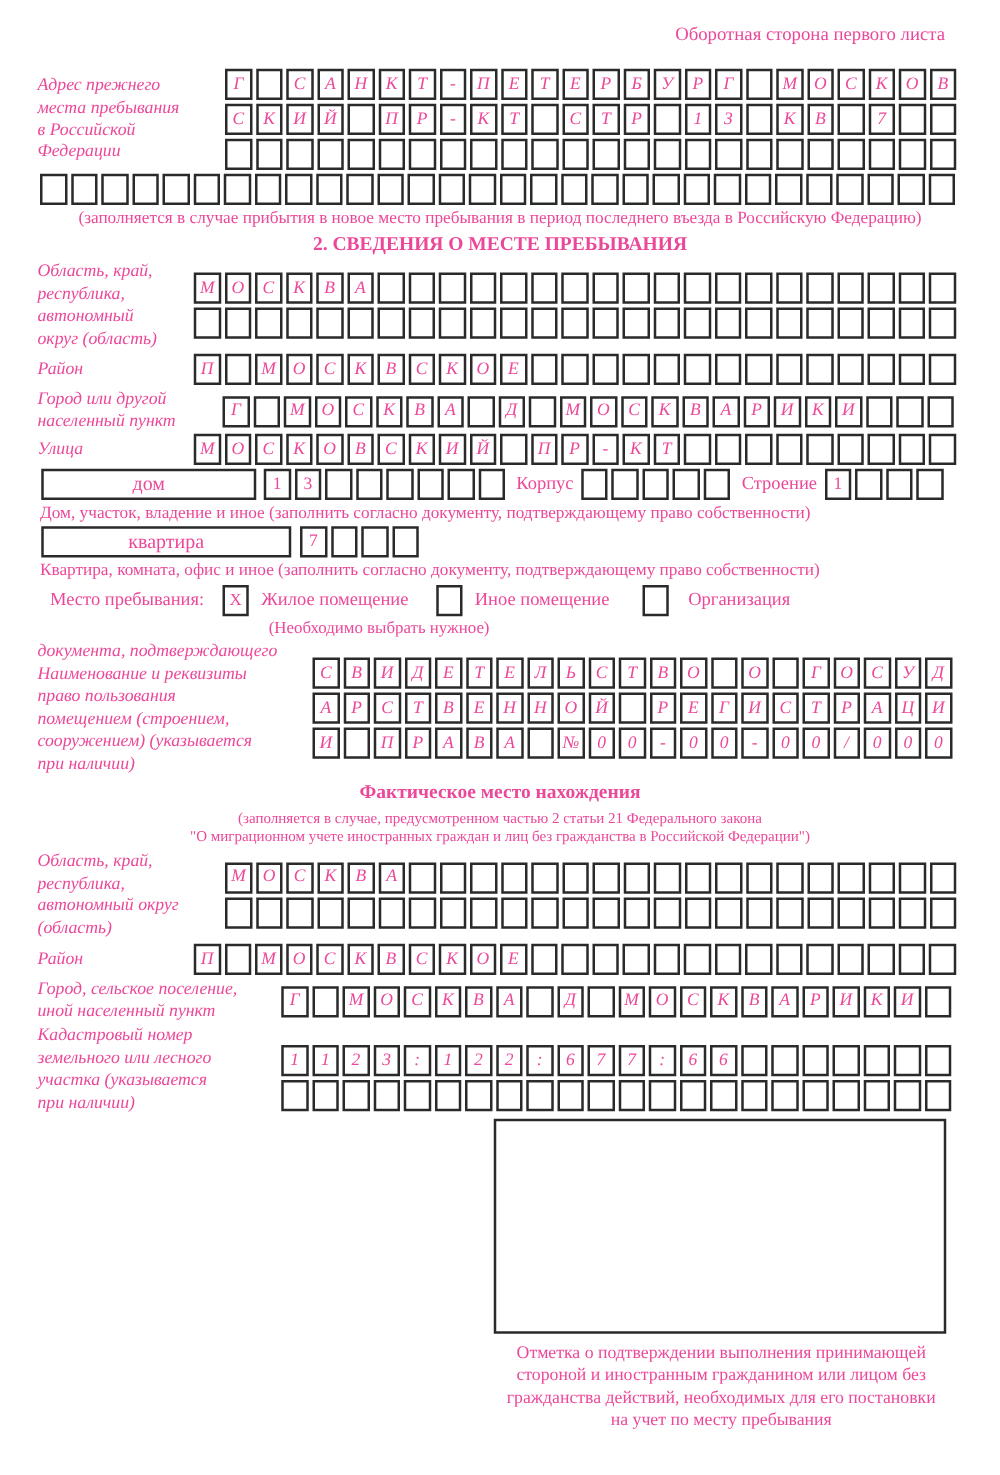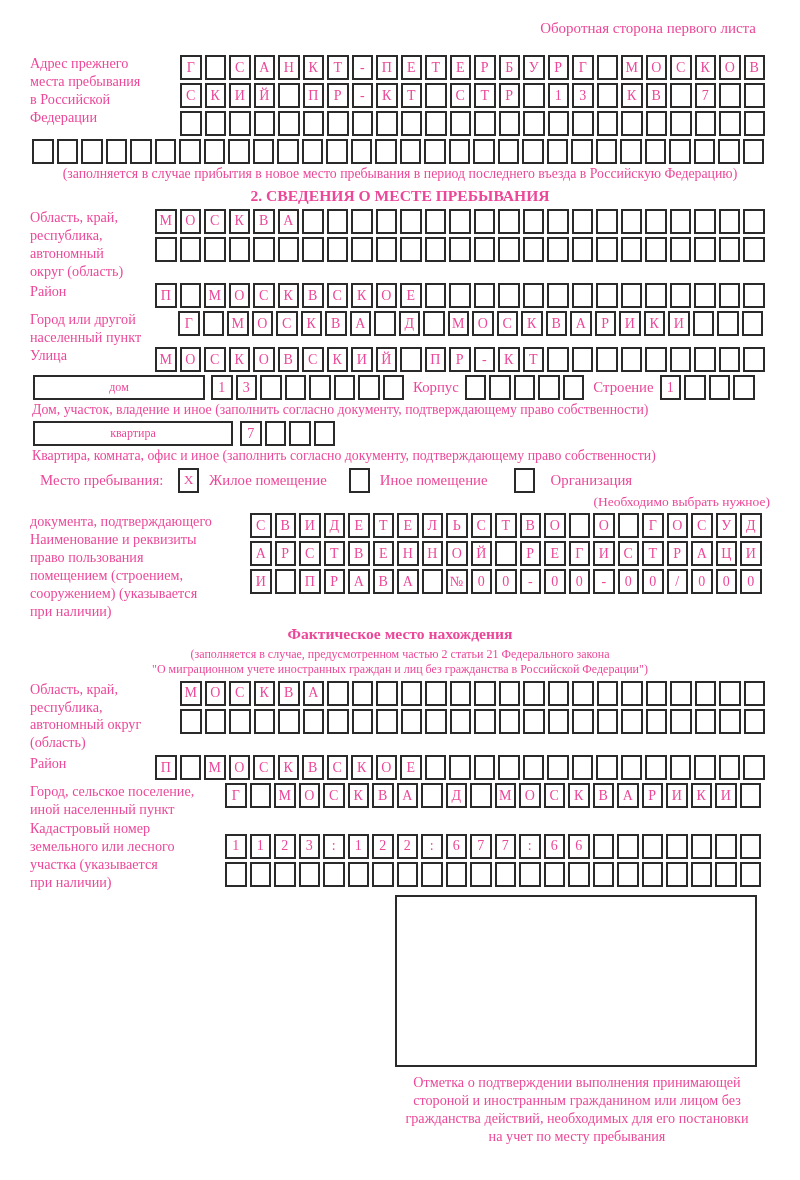--- a/index.html
+++ b/index.html
@@ -11,52 +11,52 @@
   }
   .page-header{text-align:right;padding-right:14px;font-size:15px;margin-bottom:18px;}
   
   .cellrow{display:flex;gap:3px;}
   .cell{
     box-sizing:border-box;flex:0 0 21.5px;width:21.5px;height:25px;
     border:2px solid #2a2a2a;display:flex;align-items:center;justify-content:center;
     font-size:14px;line-height:1;background:#fff;
   }
   .rows{display:flex;flex-direction:column;gap:3px;}
-  .field{display:flex;align-items:flex-start;margin-bottom:3px;}
+  .field{display:flex;align-items:center;margin-bottom:3px;font-style:italic;}
   .flabel{flex:0 0 auto;font-size:14.2px;line-height:1.26;}
   .w150{width:150px;}
   .w125{width:125px;}
   .w148{width:148px;}
   .w220{width:220px;}
   .w195{width:195px;}
   .fullrow{margin:0 0 0 2px;}
   .note{font-size:13.8px;line-height:1.22;}
   .note-center{text-align:center;margin:2px 0 3px 0;}
   .note-left{margin:2px 0 2px 2px;}
   .section-title{text-align:center;font-weight:bold;font-size:15.6px;margin:4px 0 4px 0;}
   
   .inline-row{display:flex;align-items:center;margin:0 0 2px 0;}
   .widebox{
     box-sizing:border-box;height:25px;border:2px solid #2a2a2a;background:#fff;
-    display:flex;align-items:center;justify-content:center;font-size:12px;
+    display:flex;align-items:center;justify-content:center;font-size:16px;
   }
   .dom-box{width:172px;margin-left:3px;margin-right:6px;}
   .kv-box{width:200px;margin-left:3px;margin-right:7px;}
   .inline-label{font-size:14.8px;margin:0 6px 0 9px;white-space:nowrap;}
   
   .mesto-row{display:flex;align-items:center;margin:3px 0 1px 10px;font-size:14.8px;}
   .mesto-label{width:138px;flex:0 0 auto;}
   .checkbox{
     box-sizing:border-box;width:21px;height:25px;border:2px solid #2a2a2a;
     display:flex;align-items:center;justify-content:center;font-size:13.5px;flex:0 0 auto;
   }
   .opt1{margin-left:10px;}  .cb2{margin-left:22px;}
   .opt2{margin-left:10px;}  .cb3{margin-left:26px;}
   .opt3{margin-left:16px;}
-  .mesto-note{margin:0 0 3px 185px;font-size:13.5px;text-align:right;}
+  .mesto-note{margin:0 0 3px 185px;font-size:13.5px;}
   
   .fact-sub{text-align:center;font-size:12px;line-height:1.25;margin-bottom:4px;}
   .kad-rows{margin-top:14px;}
   
   .stamp-box{
     box-sizing:border-box;width:362px;height:172px;border:2px solid #2a2a2a;
     margin:2px 0 6px 365px;background:#fff;
   }
   .stamp-caption{margin-left:358px;width:378px;text-align:center;font-size:14.2px;line-height:1.28;}
 </style>

